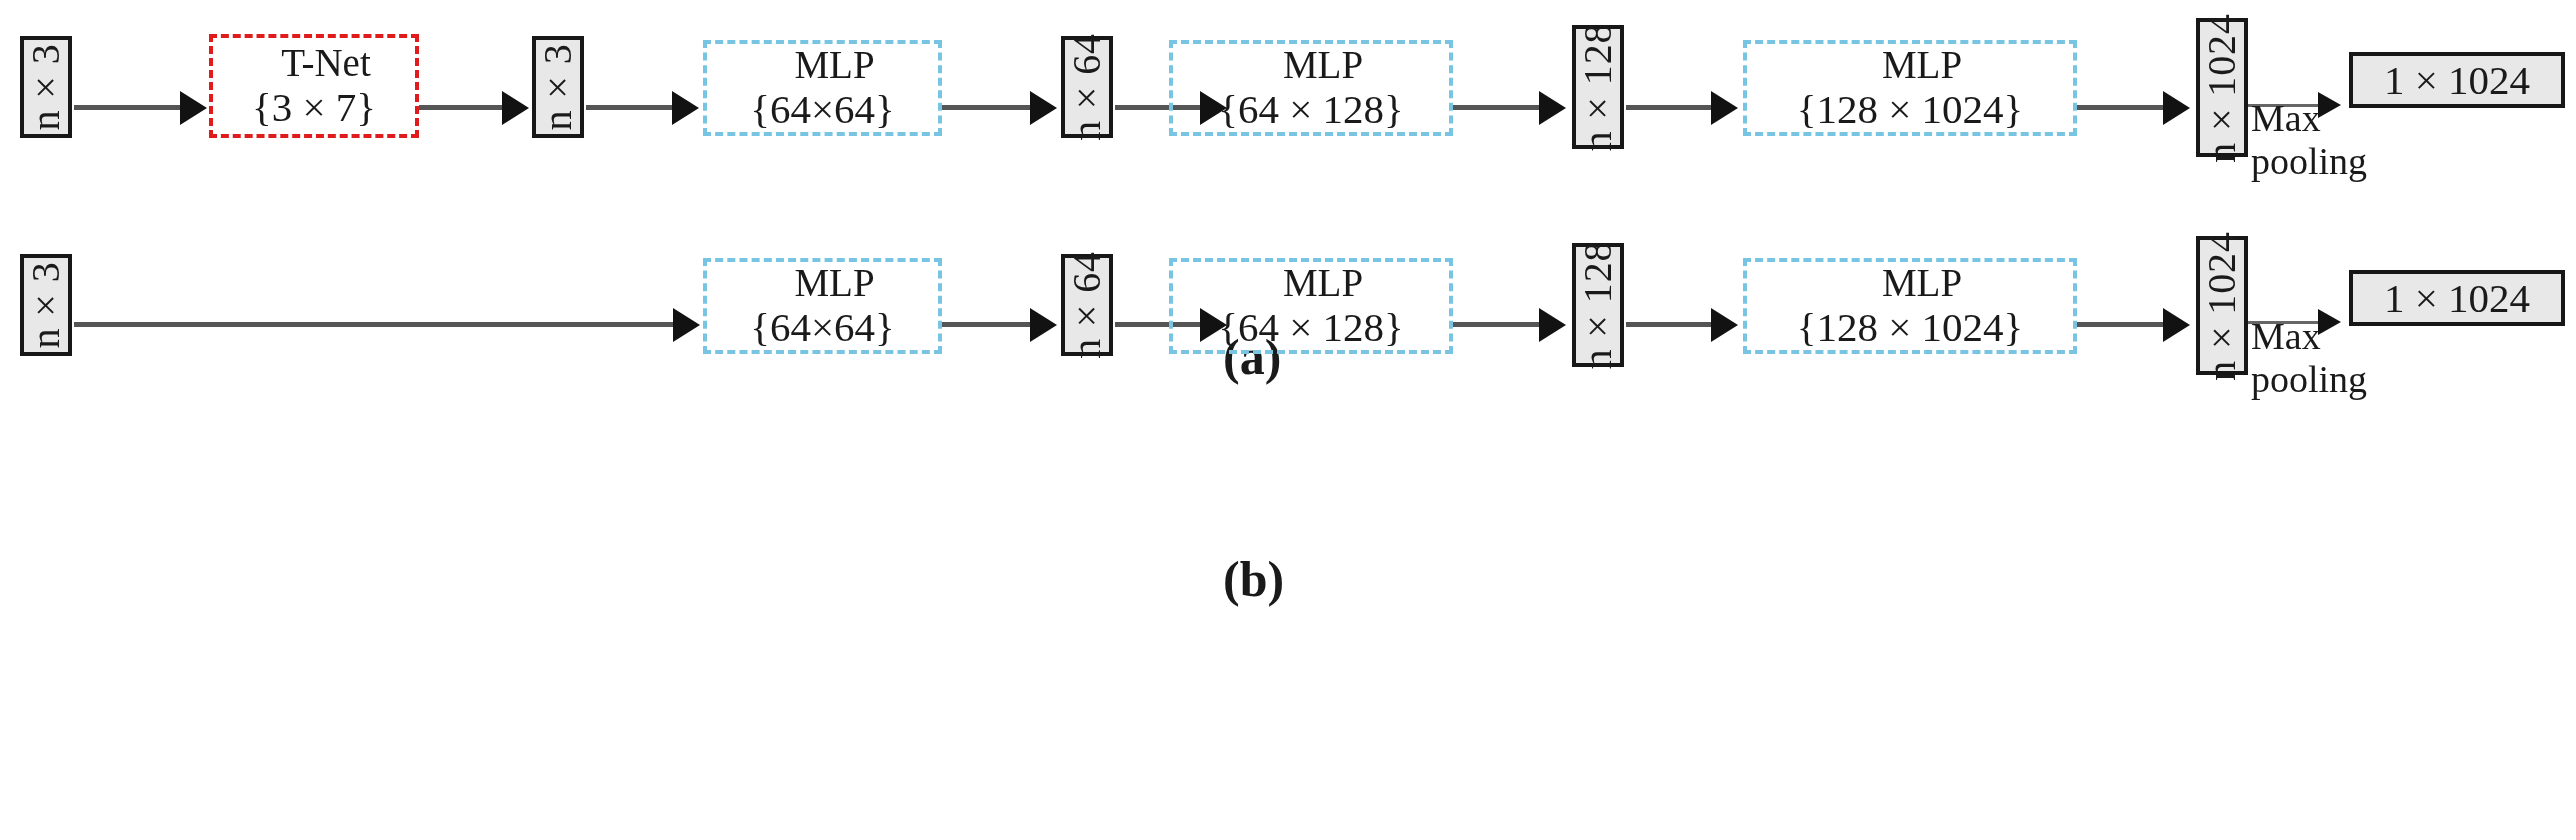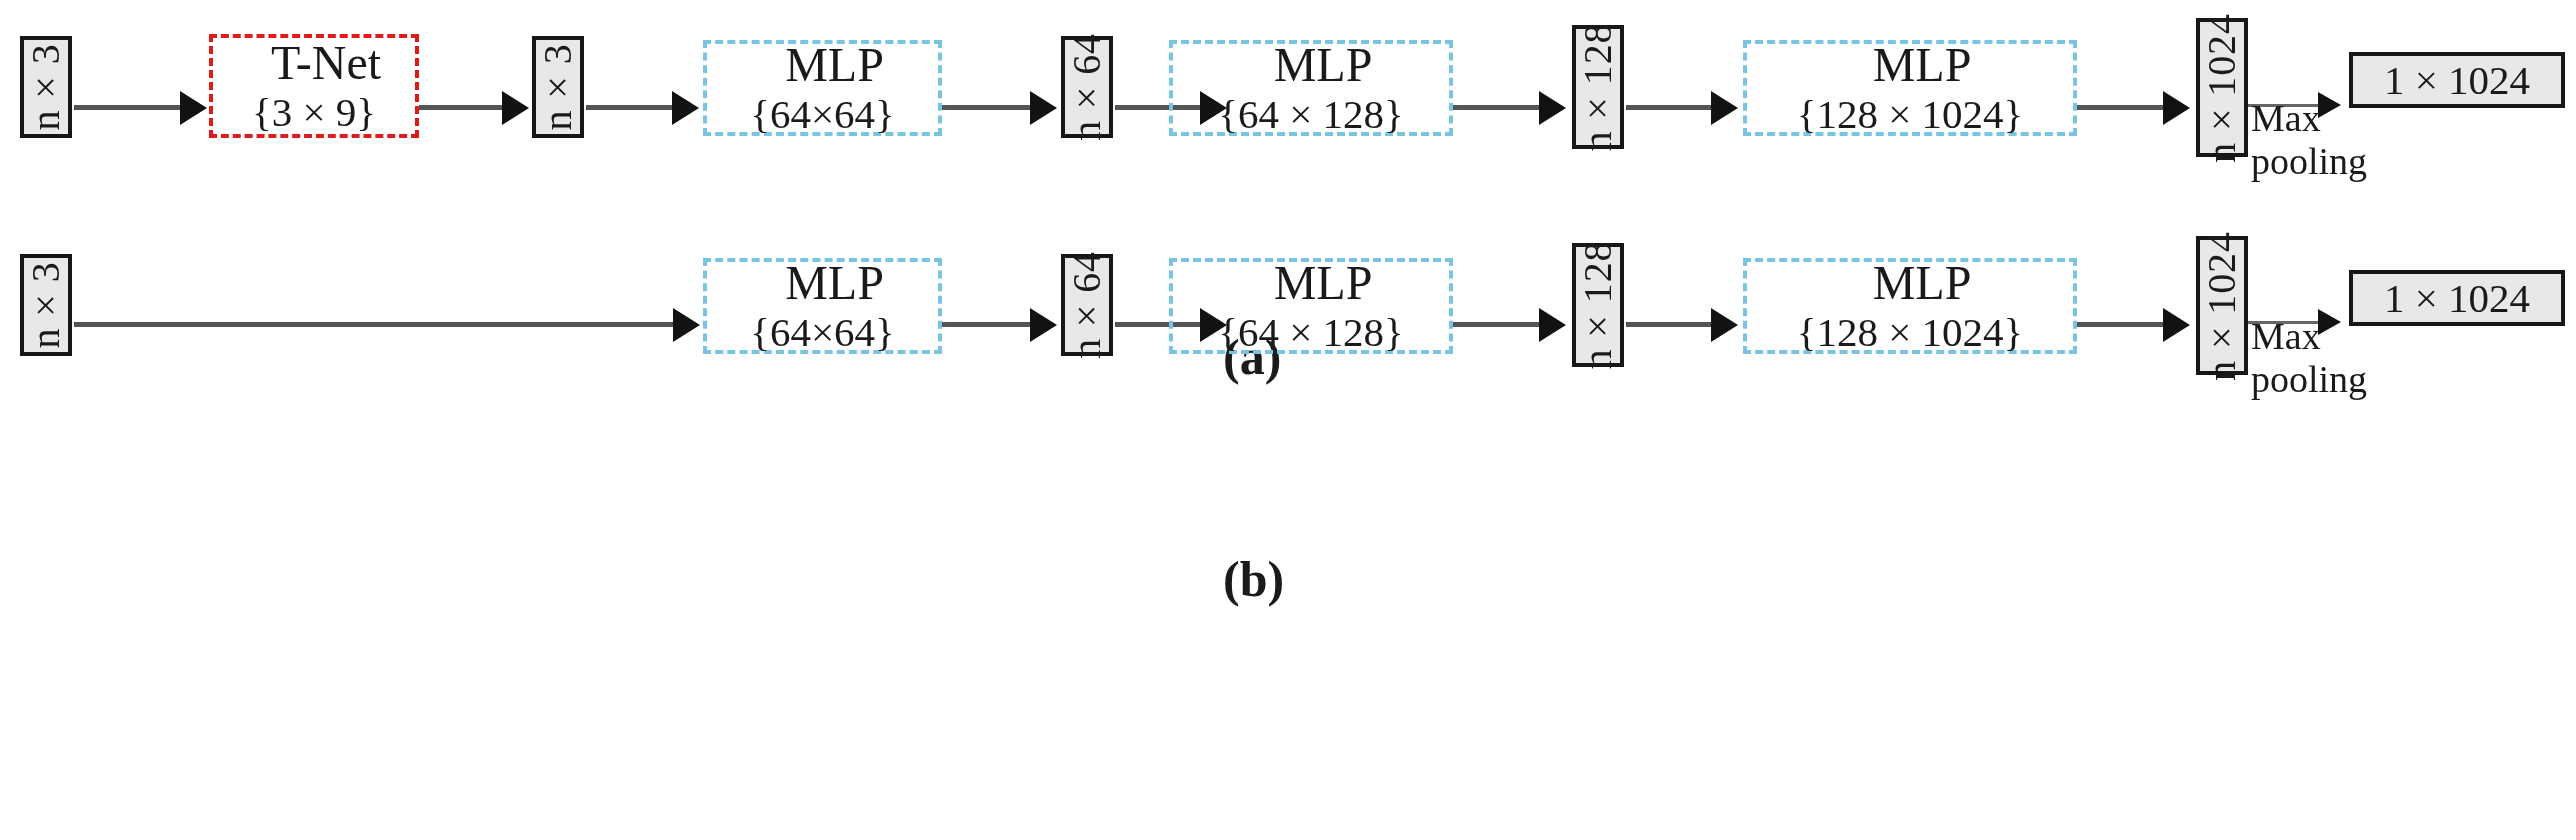--- a/index.html
+++ b/index.html
@@ -44,21 +44,21 @@
     position:absolute;
     box-sizing:border-box;
     background:transparent;
     display:flex;flex-direction:column;
     align-items:center;justify-content:center;
     line-height:1.12;
     white-space:nowrap;
   }
   .dbox.blue{border:4.5px dashed #77c5e3;}
   .dbox.red{border:4.5px dashed #e01b1b;}
-  .dbox .l1{font-size:48px;margin-left:24px;}
+  .dbox .l1{font-size:39px;margin-left:24px;}
   .dbox .l2{font-size:41px;}
 
   
   .conn{position:absolute;height:0;}
   .conn .shaft{
     position:absolute;left:0;top:0;height:4.5px;background:#555555;
   }
   .conn .head{
     position:absolute;top:-14.4px;width:0;height:0;
     border-top:17px solid transparent;
@@ -98,21 +98,21 @@
     <span class="vtext">n × 3</span>
   </div>
 
   <div class="conn" style="left:74px;top:105px;width:135px;">
     <div class="shaft" style="width:110px;"></div>
     <div class="head" style="left:106px;"></div>
   </div>
 
   <div class="dbox red" style="left:209px;top:34px;width:210px;height:104px;">
     <span class="l1">T-Net</span>
-    <span class="l2">{3 × 9}</span>
+    <span class="l2">{3 × 7}</span>
   </div>
 
   <div class="conn" style="left:419px;top:105px;width:113px;">
     <div class="shaft" style="width:86px;"></div>
     <div class="head" style="left:83px;"></div>
   </div>
 
   <div class="vbox" style="left:532px;top:36px;width:52px;height:102px;">
     <span class="vtext">n × 3</span>
   </div>

